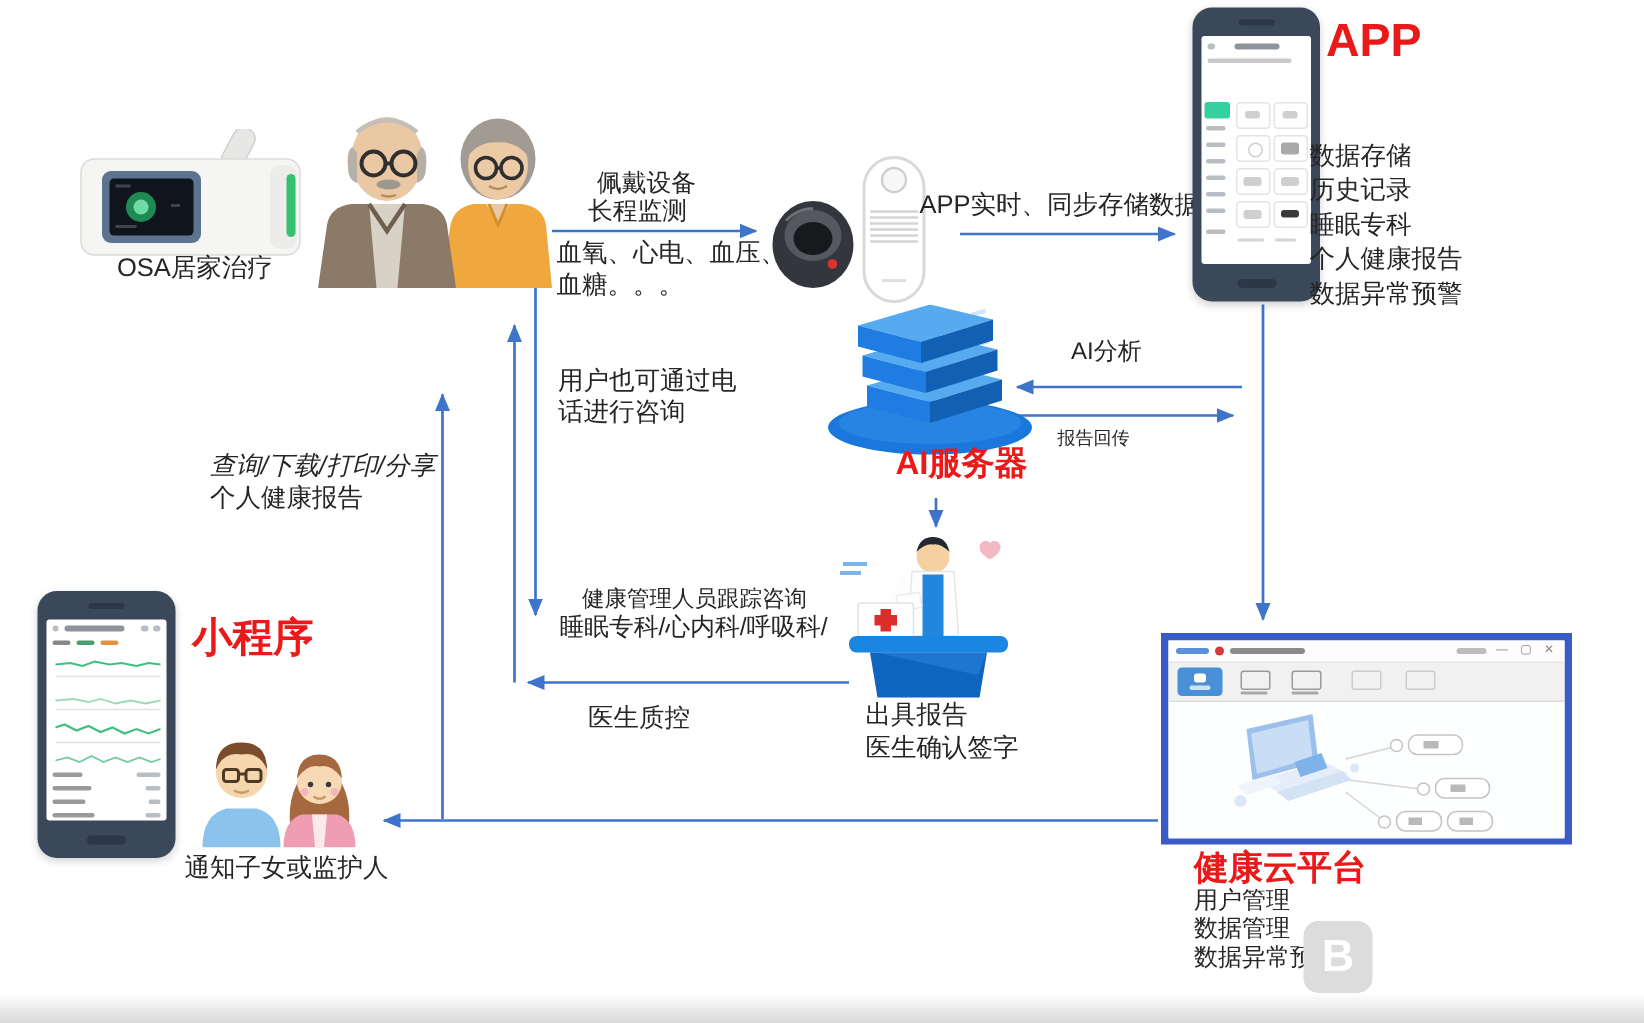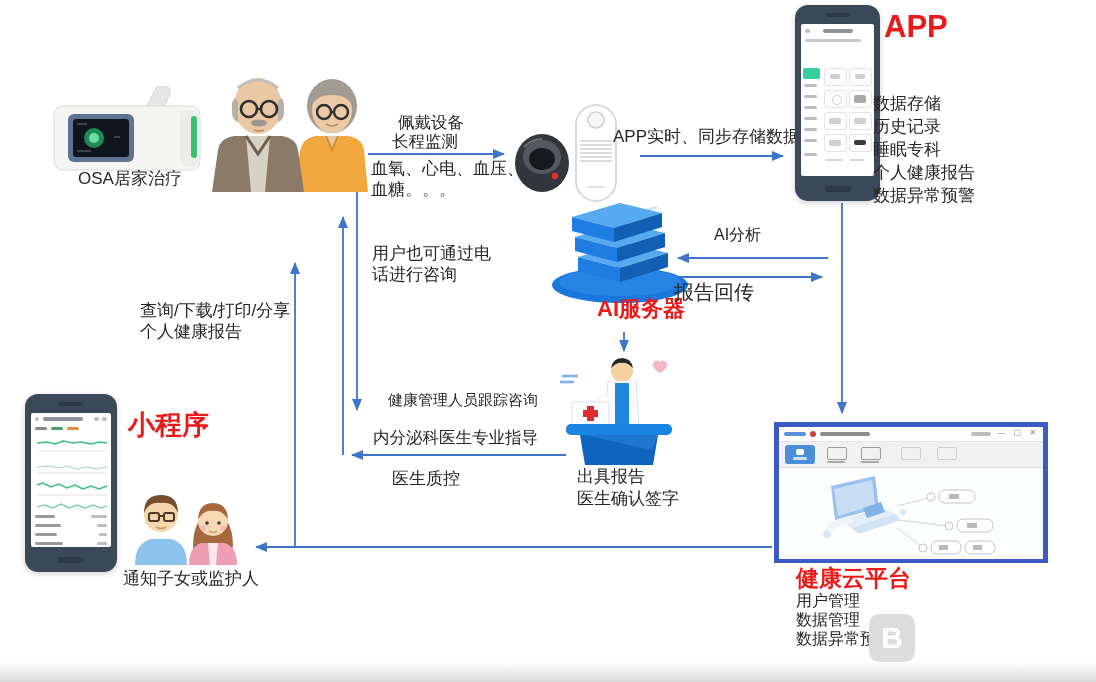--- a/index.html
+++ b/index.html
@@ -206,30 +206,30 @@
         <path d="M24,14 L72,0 L114,10 L66,25 Z" fill="#56aaf0"></path>
         <path d="M24,14 L66,25 L66,39 L24,28 Z" fill="#1e7ce2"></path>
         <path d="M66,25 L114,10 L114,24 L66,39 Z" fill="#1160b4"></path>
         <rect x="96" y="15" width="10" height="3" fill="#cfe6fb" transform="skewY(-17)"></rect>
       </g>
     </g>
   </svg>
   <div class="txt red" style="left:597px;top:297px;font-size:22px;line-height:24px;">AI服务器</div>
 
   <div class="txt" style="left:714px;top:224px;font-size:16px;">AI分析</div>
-  <div class="txt" style="left:674px;top:282px;font-size:20px;">报告回传</div>
+  <div class="txt" style="left:705px;top:282px;font-size:12px;">报告回传</div>
 
   <div class="txt" style="left:372px;top:243px;">用户也可通过电</div>
   <div class="txt" style="left:372px;top:264px;">话进行咨询</div>
 
-  <div class="txt" style="left:140px;top:300px;">查询/下载/打印/分享</div>
+  <div class="txt" style="left:140px;top:300px;font-style:italic;">查询/下载/打印/分享</div>
   <div class="txt" style="left:140px;top:321px;">个人健康报告</div>
 
   <div class="txt" style="left:388px;top:390px;font-size:15px;line-height:19px;">健康管理人员跟踪咨询</div>
-  <div class="txt" style="left:373px;top:428px;font-size:16.5px;line-height:19px;">内分泌科医生专业指导</div>
+  <div class="txt" style="left:373px;top:409px;font-size:16.5px;line-height:19px;">睡眠专科/心内科/呼吸科/</div>
 
   <div class="txt" style="left:392px;top:468px;">医生质控</div>
 
   <svg class="abs" style="left:558px;top:350px;" width="125" height="116" viewBox="0 0 125 116">
     <line x1="4" y1="26" x2="20" y2="26" stroke="#7fb3e8" stroke-width="2.6"></line>
     <line x1="2" y1="32" x2="16" y2="32" stroke="#7fb3e8" stroke-width="2.6"></line>
     <path d="M102,12 a4,4 0 0 1 7,3 q0,4 -7,8 q-7,-4 -7,-8 a4,4 0 0 1 7,-3 Z" fill="#f2b9c4"></path>
     <circle cx="64" cy="21" r="11" fill="#f5d0a0"></circle>
     <path d="M53,18 Q55,8 64,8 Q73,8 75,18 Q69,12 64,13 Q59,12 53,18 Z" fill="#23272e"></path>
     <path d="M50,31 L78,31 L81,74 L47,74 Z" fill="#fdfdfd" stroke="#e2e5e9"></path>

